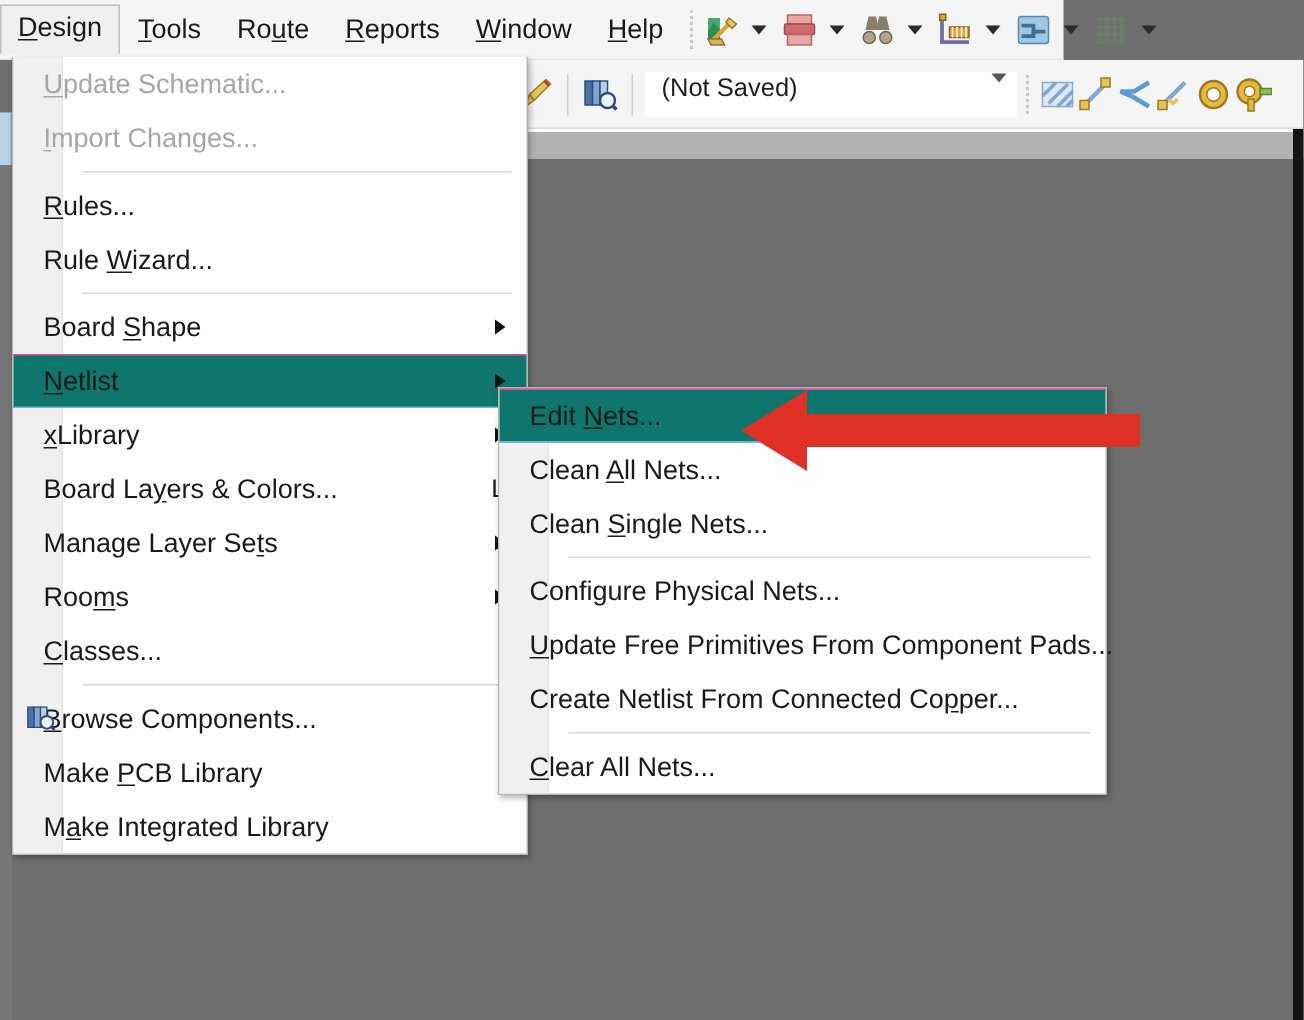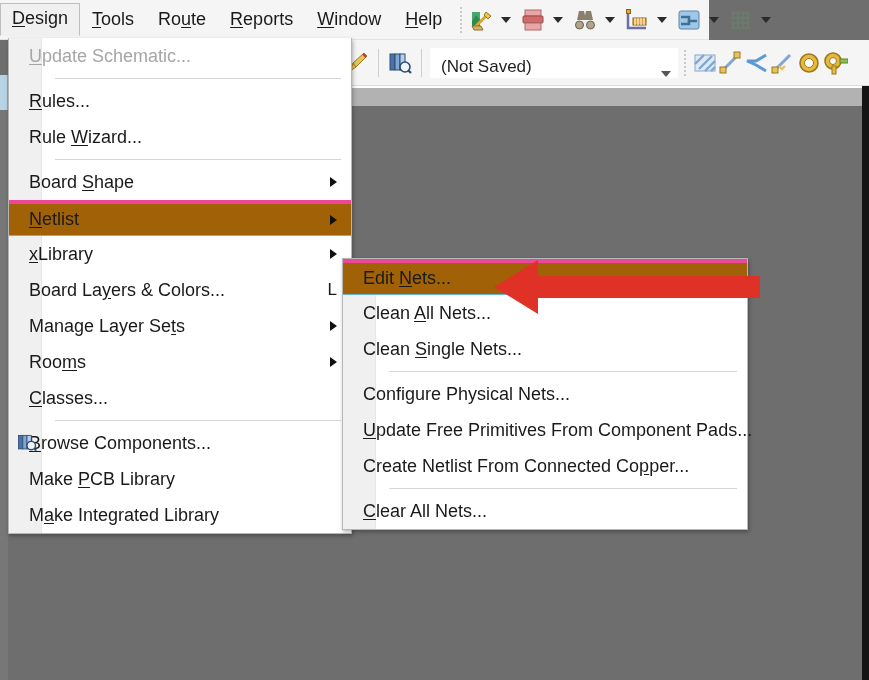--- a/index.html
+++ b/index.html
@@ -77,21 +77,21 @@
 
   
   .toolbar2 {
     position:absolute; left:340px; top:40px; width:529px; height:46px;
     background:#f5f5f5; display:flex; align-items:center;
     border-bottom:1px solid #dcdcdc;
   }
   .tb2-sepline { width:1px; height:28px; background:#cfcfcf; margin:0 8px; }
   .combo {
     width:248px; height:30px; background:#fff; border:1px solid #fff;
-    display:flex; align-items:flex-end; justify-content:space-between;
+    display:flex; align-items:flex-start; justify-content:space-between;
     padding:0 6px 0 10px; font-size:17px; color:#1f1f1f;
   }
   .combo-caret {
     width:0;height:0;border-left:5px solid transparent;border-right:5px solid transparent;
     border-top:6px solid #555;
   }
 
   
   .menu {
     position:absolute;
@@ -104,38 +104,38 @@
     position:absolute; left:0; top:0; bottom:0; width:33px;
     background:#f0f0f0; border-right:1px solid #e6e6e6;
   }
   .mi {
     position:relative; display:flex; align-items:center;
     height:36px; padding-left:20px; padding-right:14px;
     font-size:18px; color:#1a1a1a; white-space:nowrap;
   }
   .mi.disabled { color:#a6a6a6; }
   .mi.sel {
-    background:#a16207;
-    border-top:4px solid #ec4899;
+    background:#0f766e;
+    border-top:1px solid #ec4899;
     border-bottom:1px solid #68b4e0;
     height:36px;
   }
   .mi .lbl { flex:1 1 auto; }
   .mi u { text-decoration:underline; text-underline-offset:2px; }
   .mi .shortcut { font-size:17px; color:#1a1a1a; margin-left:22px; }
   .mi .subarrow {
     width:0;height:0;border-top:5px solid transparent;border-bottom:5px solid transparent;
     border-left:7px solid #111; margin-left:18px;
   }
   .mi .mi-icon { position:absolute; left:7px; top:50%; transform:translateY(-50%); width:22px; height:22px; }
   .sep { height:1px; background:#d6d6d6; margin:4px 10px 4px 46px; }
 
   #design-menu { left:8px; top:38px; width:344px; }
   #design-menu.m1 { border-top:none; }
-  #netlist-menu { left:342px; top:258px; width:406px; }
+  #netlist-menu { left:332px; top:258px; width:406px; }
 
   
   .red-arrow { position:absolute; left:492px; top:256px; z-index:40; }
 </style>
 </head>
 <body>
 
 <div id="app">
 
   <div class="bg-gray-band"></div>
@@ -273,20 +273,23 @@
       <rect x="18" y="9" width="8" height="4" fill="#8fbf4a" stroke="#5d8430"></rect>
     </svg>
   </div>
 
   <div class="menu m1" id="design-menu">
     <div class="gutter"></div>
 
     <div class="mi disabled">
       <span class="lbl"><u>U</u><span>pdate Schematic...</span></span>
     </div>
+    <div class="mi disabled">
+      <span class="lbl"><u>I</u><span>mport Changes...</span></span>
+    </div>
     <div class="sep"></div>
 
     <div class="mi">
       <span class="lbl"><u>R</u><span>ules...</span></span>
     </div>
     <div class="mi">
       <span class="lbl">Rule <u>W</u><span>izard...</span></span>
     </div>
     <div class="sep"></div>
 

